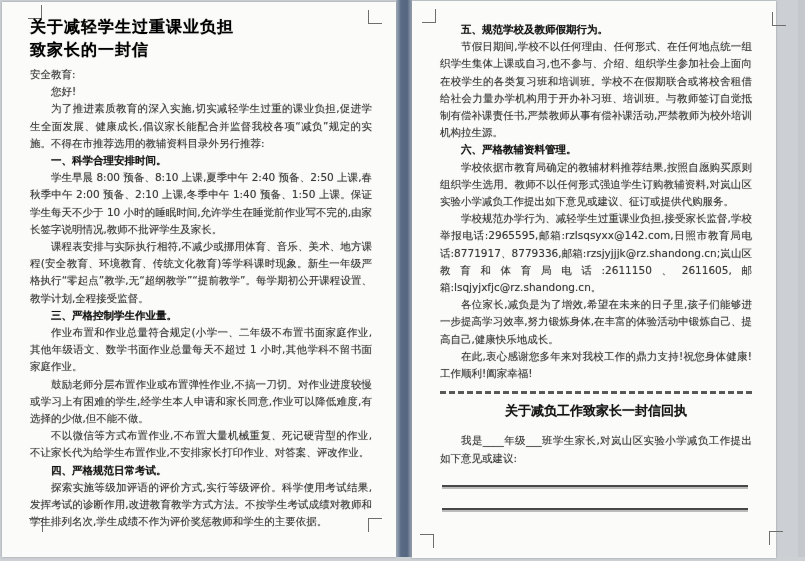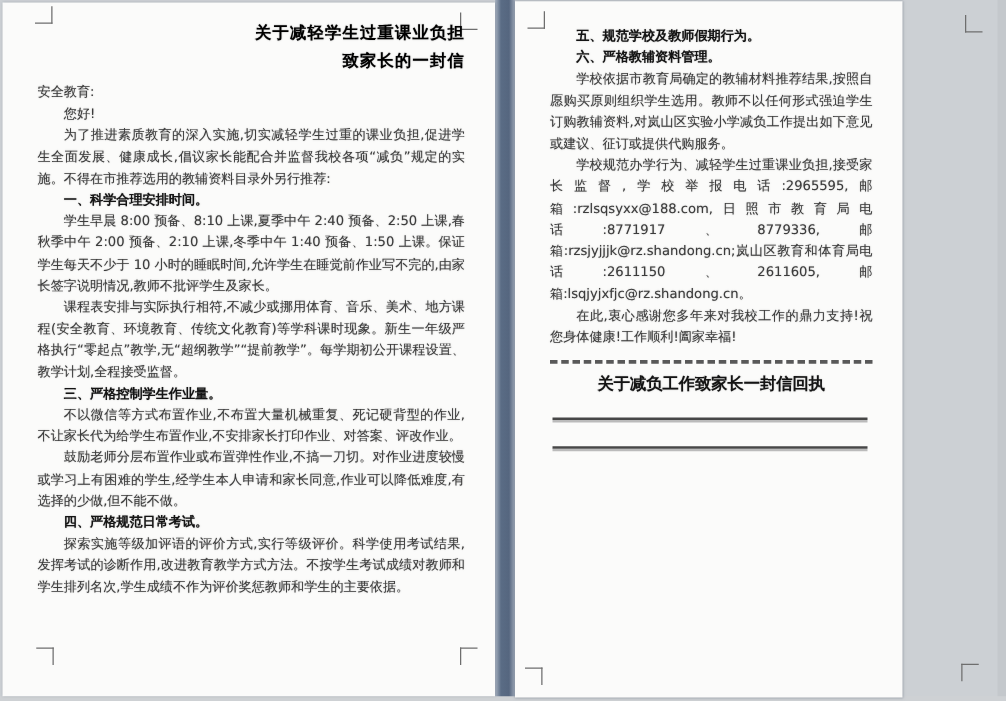--- a/index.html
+++ b/index.html
@@ -1,38 +1,38 @@
 <!DOCTYPE html>
 <html><head>
 <meta charset="utf-8">
 <style>
   html,body{margin:0;padding:0;background:#c9cdd1;}
   .canvas{position:relative;width:805px;height:561px;background:#ccd0d4;overflow:hidden;
           font-family:"DejaVu Sans",sans-serif;}
   .page{position:absolute;background:#fbfbfa;box-shadow:0 0 2px rgba(90,100,115,.5);}
   .page1{left:2px;top:2px;width:394px;height:555px;}
-  .page2{left:412px;top:1px;width:310px;height:557px;}
+  .page2{left:412px;top:1px;width:364px;height:557px;}
   .gutter{position:absolute;left:396px;top:0;width:16px;height:561px;
           background:linear-gradient(90deg,#aab4c2 0%,#5a6c85 30%,#55667f 70%,#9fa9b8 100%);}
   .edge-right{position:absolute;right:0;top:0;width:7px;height:561px;background:#c4c8cc;}
   .edge-bottom{position:absolute;left:0;bottom:0;width:805px;height:4px;background:#ced1d4;}
 
   
   .cm{position:absolute;width:13px;height:13px;border:0 solid #6e6e6e;}
   .cm-tl{border-right-width:1px;border-bottom-width:1px;}
   .cm-tr{border-left-width:1px;border-bottom-width:1px;}
   .cm-bl{border-right-width:1px;border-top-width:1px;}
   .cm-br{border-left-width:1px;border-top-width:1px;}
 
   .content{position:absolute;left:28px;right:24px;top:0;color:#3c3c3c;font-size:10.5px;
            line-height:17.2px;text-align:justify;
            text-shadow:0 0 1px rgba(80,80,80,.55);}
   .p2c{top:0;padding-top:20px;}
-  .title{margin:13px 0 5px;text-align:right;font-weight:bold;color:#000;
-         font-size:13px;line-height:23px;letter-spacing:1px;
+  .title{margin:13px 0 5px;text-align:left;font-weight:bold;color:#000;
+         font-size:16px;line-height:23px;letter-spacing:1px;
          text-shadow:0 0 1px rgba(40,40,40,.6);}
   p{margin:0;text-indent:2em;}
   .no-ind{text-indent:0;}
   .h{font-weight:bold;color:#141414;}
   .sig{text-align:right;padding-right:30px;line-height:23px;margin-top:10px;}
   .dashrule{height:0;border-top:3px dashed #3d3d3d;margin:9px 0 7px;opacity:.85;}
   .rtitle{text-align:center;text-indent:0;font-weight:bold;color:#141414;
           font-size:13px;margin:8px 0 13px;}
   .writeline{height:0;border-top:2px solid #474747;box-shadow:0 2px 0 rgba(70,70,70,.35);
              margin:0 4px 21px 2px;}
@@ -61,46 +61,50 @@
       <p class="no-ind">安全教育:</p>
       <p>您好!</p>
       <p>为了推进素质教育的深入实施,切实减轻学生过重的课业负担,促进学生全面发展、健康成长,倡议家长能配合并监督我校各项“减负”规定的实施。不得在市推荐选用的教辅资料目录外另行推荐:</p>
 
       <p class="h">一、科学合理安排时间。</p>
       <p>学生早晨 8:00 预备、8:10 上课,夏季中午 2:40 预备、2:50 上课,春秋季中午 2:00 预备、2:10 上课,冬季中午 1:40 预备、1:50 上课。保证学生每天不少于 10 小时的睡眠时间,允许学生在睡觉前作业写不完的,由家长签字说明情况,教师不批评学生及家长。</p>
 
       <p>课程表安排与实际执行相符,不减少或挪用体育、音乐、美术、地方课程(安全教育、环境教育、传统文化教育)等学科课时现象。新生一年级严格执行“零起点”教学,无“超纲教学”“提前教学”。每学期初公开课程设置、教学计划,全程接受监督。</p>
 
       <p class="h">三、严格控制学生作业量。</p>
+      <p>作业布置和作业总量符合规定(小学一、二年级不布置书面家庭作业,其他年级语文、数学书面作业总量每天不超过 1 小时,其他学科不留书面家庭作业。</p>
+      <p>鼓励老师分层布置作业或布置弹性作业,不搞一刀切。对作业进度较慢或学习上有困难的学生,经学生本人申请和家长同意,作业可以降低难度,有选择的少做,但不能不做。</p>
       <p>不以微信等方式布置作业,不布置大量机械重复、死记硬背型的作业,不让家长代为给学生布置作业,不安排家长打印作业、对答案、评改作业。</p>
-      <p>鼓励老师分层布置作业或布置弹性作业,不搞一刀切。对作业进度较慢或学习上有困难的学生,经学生本人申请和家长同意,作业可以降低难度,有选择的少做,但不能不做。</p>
 
       <p class="h">四、严格规范日常考试。</p>
       <p>探索实施等级加评语的评价方式,实行等级评价。科学使用考试结果,发挥考试的诊断作用,改进教育教学方式方法。不按学生考试成绩对教师和学生排列名次,学生成绩不作为评价奖惩教师和学生的主要依据。</p>
     </div>
   </div>
 
   <div class="page page2">
     <div class="cm cm-tl" style="left:10px;top:8px"></div>
     <div class="cm cm-tr" style="left:360px;top:11px"></div>
     <div class="cm cm-bl" style="left:8px;top:533px"></div>
     <div class="cm cm-br" style="left:357px;top:530px"></div>
 
     <div class="content p2c">
       <p class="h">五、规范学校及教师假期行为。</p>
+      <p>节假日期间,学校不以任何理由、任何形式、在任何地点统一组织学生集体上课或自习,也不参与、介绍、组织学生参加社会上面向在校学生的各类复习班和培训班。学校不在假期联合或将校舍租借给社会力量办学机构用于开办补习班、培训班。与教师签订自觉抵制有偿补课责任书,严禁教师从事有偿补课活动,严禁教师为校外培训机构拉生源。</p>
 
       <p class="h">六、严格教辅资料管理。</p>
       <p>学校依据市教育局确定的教辅材料推荐结果,按照自愿购买原则组织学生选用。教师不以任何形式强迫学生订购教辅资料,对岚山区实验小学减负工作提出如下意见或建议、征订或提供代购服务。</p>
-      <p>学校规范办学行为、减轻学生过重课业负担,接受家长监督,学校举报电话:2965595,邮箱:rzlsqsyxx@188.com,日照市教育局电话:8771917、8779336,邮箱:rzsjyjjjk@rz.shandong.cn;岚山区教育和体育局电话:2611150、2611605,邮箱:lsqjyjxfjc@rz.shandong.cn。</p>
+      <p>学校规范办学行为、减轻学生过重课业负担,接受家长监督,学校举报电话:2965595,邮箱:rzlsqsyxx@142.com,日照市教育局电话:8771917、8779336,邮箱:rzsjyjjjk@rz.shandong.cn;岚山区教育和体育局电话:2611150、2611605,邮箱:lsqjyjxfjc@rz.shandong.cn。</p>
+      <p>各位家长,减负是为了增效,希望在未来的日子里,孩子们能够进一步提高学习效率,努力锻炼身体,在丰富的体验活动中锻炼自己、提高自己,健康快乐地成长。</p>
       <p>在此,衷心感谢您多年来对我校工作的鼎力支持!祝您身体健康!工作顺利!阖家幸福!</p>
 
 
       <div class="dashrule"></div>
 
       <p class="rtitle">关于减负工作致家长一封信回执</p>
+      <p>我是____年级___班学生家长,对岚山区实验小学减负工作提出如下意见或建议:</p>
 
       <div class="rlines">
         <div class="writeline"></div>
         <div class="writeline"></div>
 
       </div>
 
     </div>
   </div>
 

